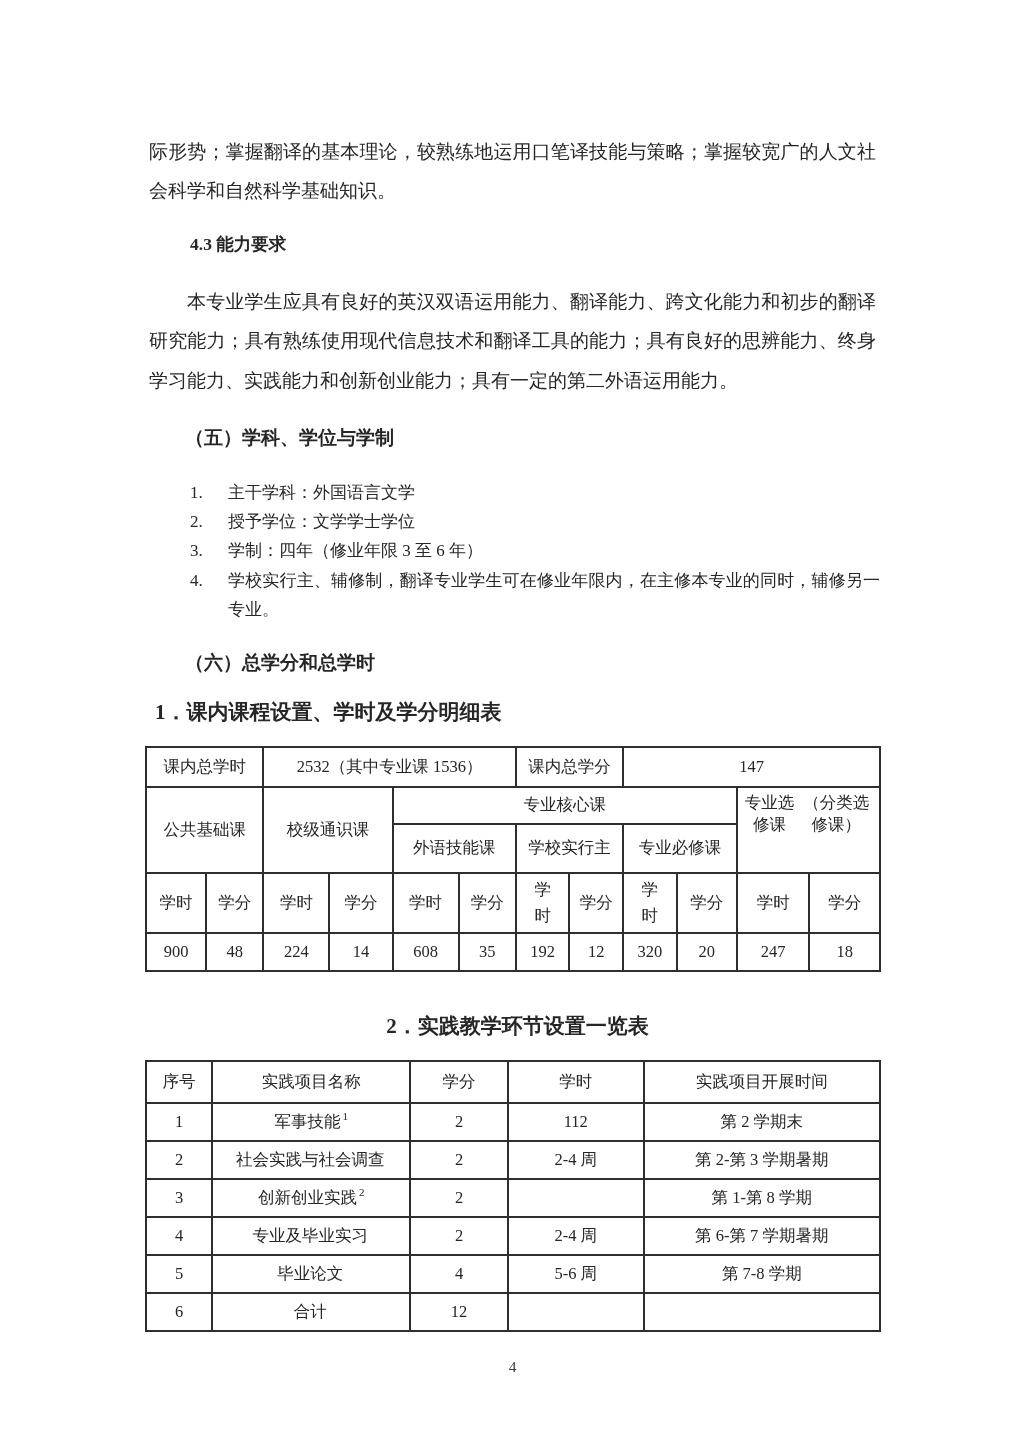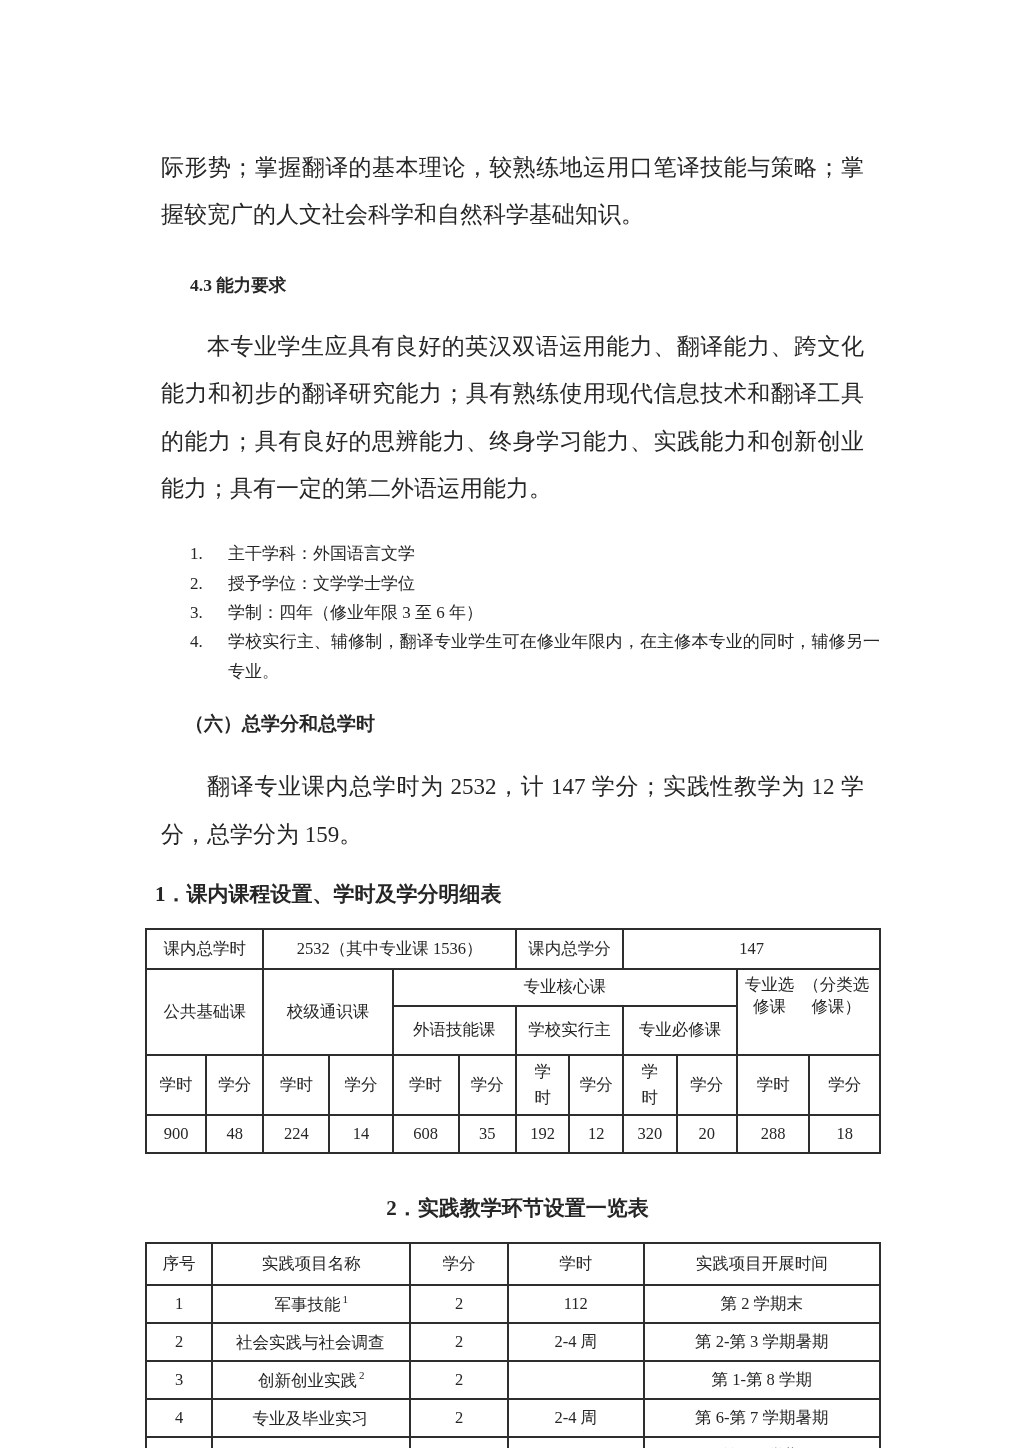--- a/index.html
+++ b/index.html
@@ -9,31 +9,31 @@
     height: 1448px;
     margin: 0 auto;
     background: #ffffff;
     box-sizing: border-box;
     padding: 128px 144px 0 145px;
     font-family: "Liberation Serif", "DejaVu Serif", serif;
     color: #262626;
     overflow: hidden;
   }
   .para {
-    font-size: 23px;
+    font-size: 19px;
     line-height: 2.06;
     text-align: justify;
-    margin: 16px;
+    margin: 4px;
   }
   .indent { text-indent: 2em; }
   .p-body { margin-top: 26px; }
   .h-sub {
     font-size: 17.5px;
     font-weight: bold;
-    margin: 34px 0 0 45px;
+    margin: 22px 0 0 45px;
   }
   .h-main {
     font-size: 19px;
     font-weight: bold;
     margin: 25px 0 0 40px;
   }
   .list {
     margin: 27px 0 0 45px;
     padding: 0;
     list-style: none;
@@ -97,20 +97,21 @@
 <body>
 
 <div class="page">
 
   <p class="para">际形势；掌握翻译的基本理论，较熟练地运用口笔译技能与策略；掌握较宽广的人文社会科学和自然科学基础知识。</p>
 
   <div class="h-sub">4.3 能力要求</div>
 
   <p class="para indent p-body">本专业学生应具有良好的英汉双语运用能力、翻译能力、跨文化能力和初步的翻译研究能力；具有熟练使用现代信息技术和翻译工具的能力；具有良好的思辨能力、终身学习能力、实践能力和创新创业能力；具有一定的第二外语运用能力。</p>
 
+  <div class="h-main">（五）学科、学位与学制</div>
 
   <ol class="list">
     <li>
       <span class="num">1.</span>
       <span class="txt">主干学科：外国语言文学</span>
     </li>
     <li>
       <span class="num">2.</span>
       <span class="txt">授予学位：文学学士学位</span>
     </li>
@@ -119,21 +120,20 @@
       <span class="txt">学制：四年（修业年限 3 至 6 年）</span>
     </li>
     <li>
       <span class="num">4.</span>
       <span class="txt">学校实行主、辅修制，翻译专业学生可在修业年限内，在主修本专业的同时，辅修另一专业。</span>
     </li>
   </ol>
 
   <div class="h-main">（六）总学分和总学时</div>
 
-  <p class="para indent p-body">翻译专业课内总学时为 2532，计 147 学分；实践性教学为 12 学分，总学分为 159。</p>
 
   <p class="caption">1．课内课程设置、学时及学分明细表</p>
 
   <table class="tbl" id="t1">
     <colgroup>
       <col style="width:8.2%">
         <col style="width:7.8%">
       <col style="width:9.0%">
         <col style="width:8.6%">
       <col style="width:9.0%">
@@ -186,21 +186,21 @@
         <td>900</td>
         <td>48</td>
         <td>224</td>
         <td>14</td>
         <td>608</td>
         <td>35</td>
         <td>192</td>
         <td>12</td>
         <td>320</td>
         <td>20</td>
-        <td>288</td>
+        <td>247</td>
         <td>18</td>
       </tr>
     </tbody>
   </table>
 
   <p class="caption second">2．实践教学环节设置一览表</p>
 
   <table class="tbl" id="t2">
     <colgroup>
       <col style="width:9.0%">

